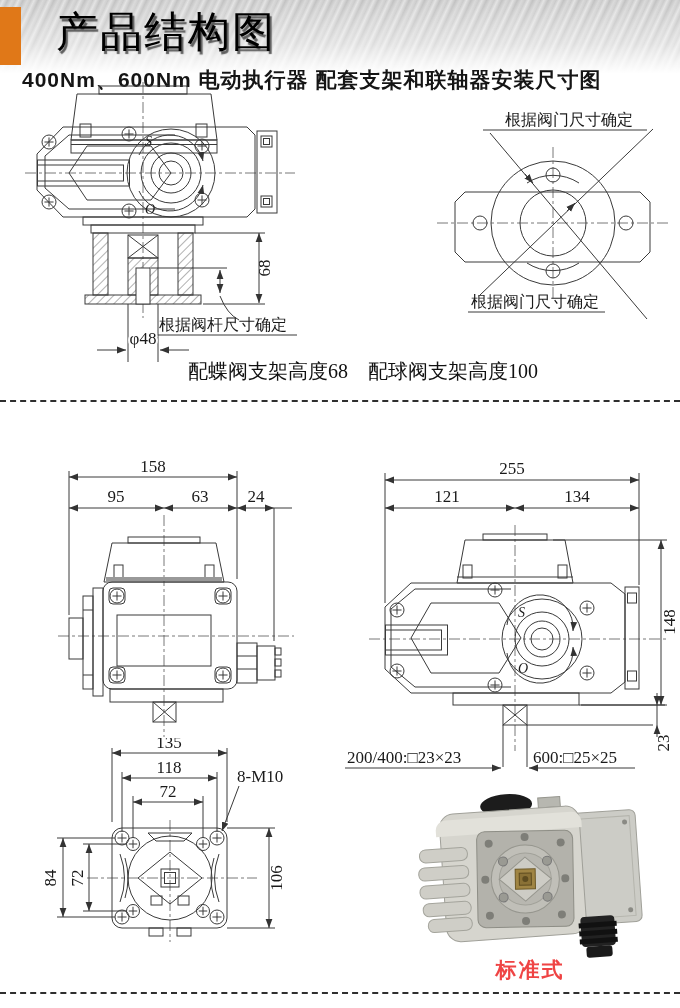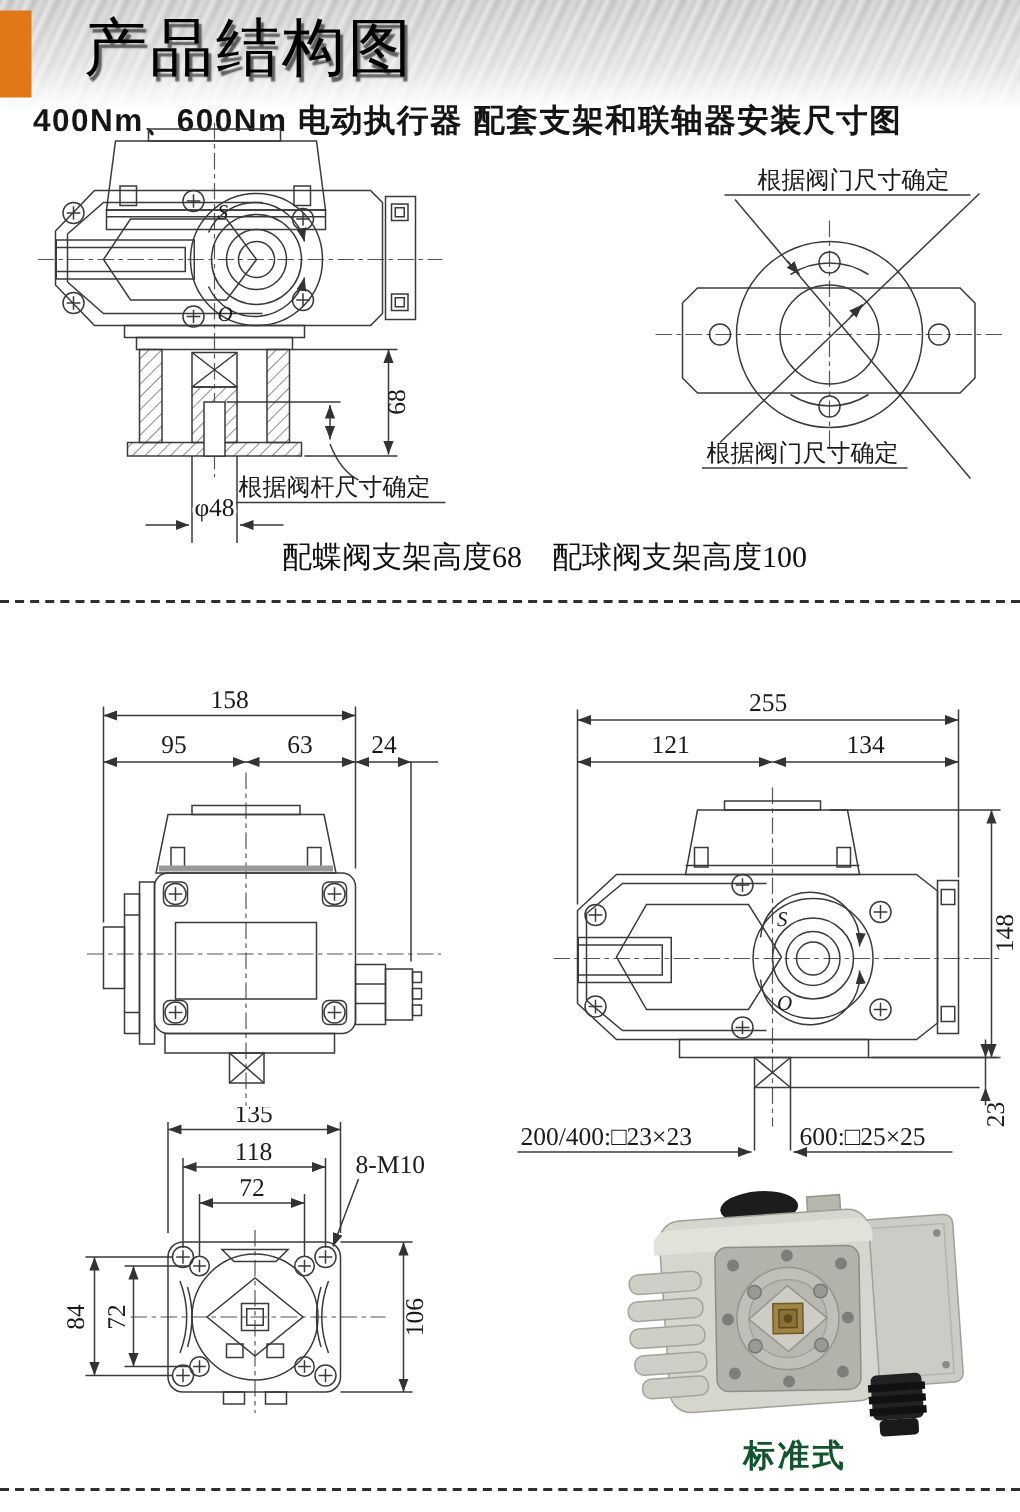--- a/index.html
+++ b/index.html
@@ -21,21 +21,21 @@
   .sep{position:absolute;left:0;width:680px;height:0;border-top:2px dashed #2e2e2e;}
   #sep1{top:400px;} #sep2{top:992px;}
   .drw{position:absolute;}
   svg text{font-family:"Liberation Serif",serif;fill:#1a1a1a;}
   .dimt{font-size:17px;}
   .cnt{font-size:16px;}
   .so{font-size:14px;font-style:italic;}
   .ln{stroke:#3a3a3a;fill:none;stroke-width:1;}
   .cl{stroke:#555;fill:none;stroke-width:.8;stroke-dasharray:11 3 3 3;}
   .photo-label{position:absolute;left:455px;top:956px;width:150px;text-align:center;
-    font-size:21px;font-weight:bold;color:#14532d;letter-spacing:2px;}
+    font-size:21px;font-weight:bold;color:#ef4444;letter-spacing:2px;}
 </style>
 </head>
 <body>
 
 <div id="page">
 
   <div class="hdr">
     <div class="hdr-accent"></div>
   </div>
   <div class="hdr-title">产品结构图</div>

